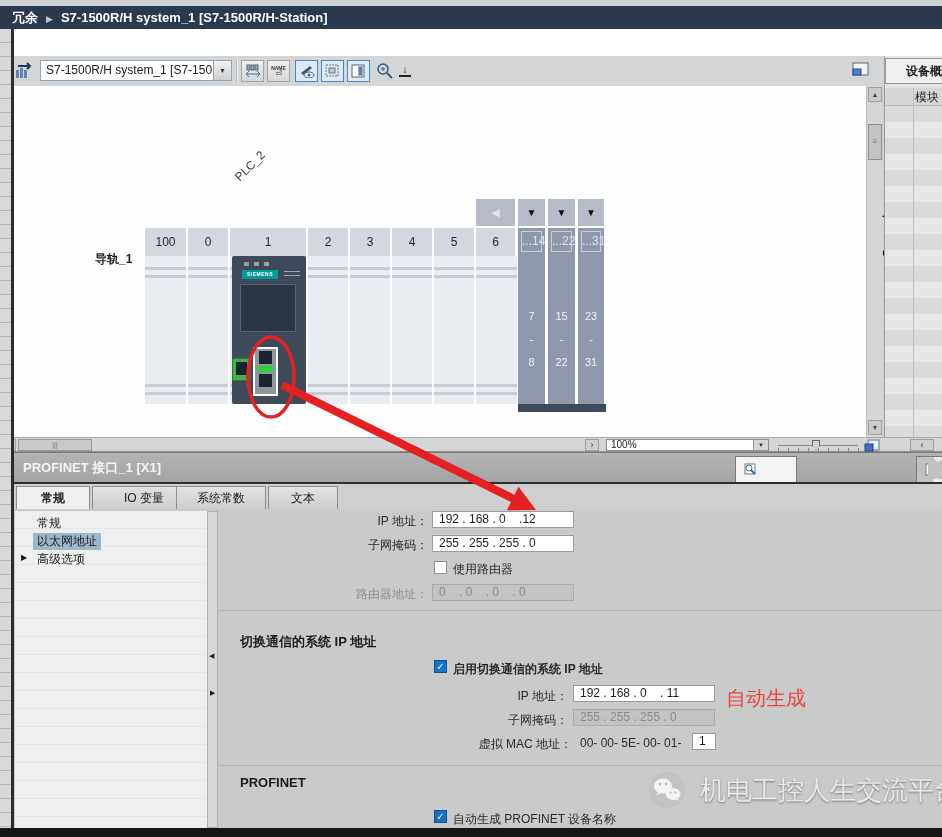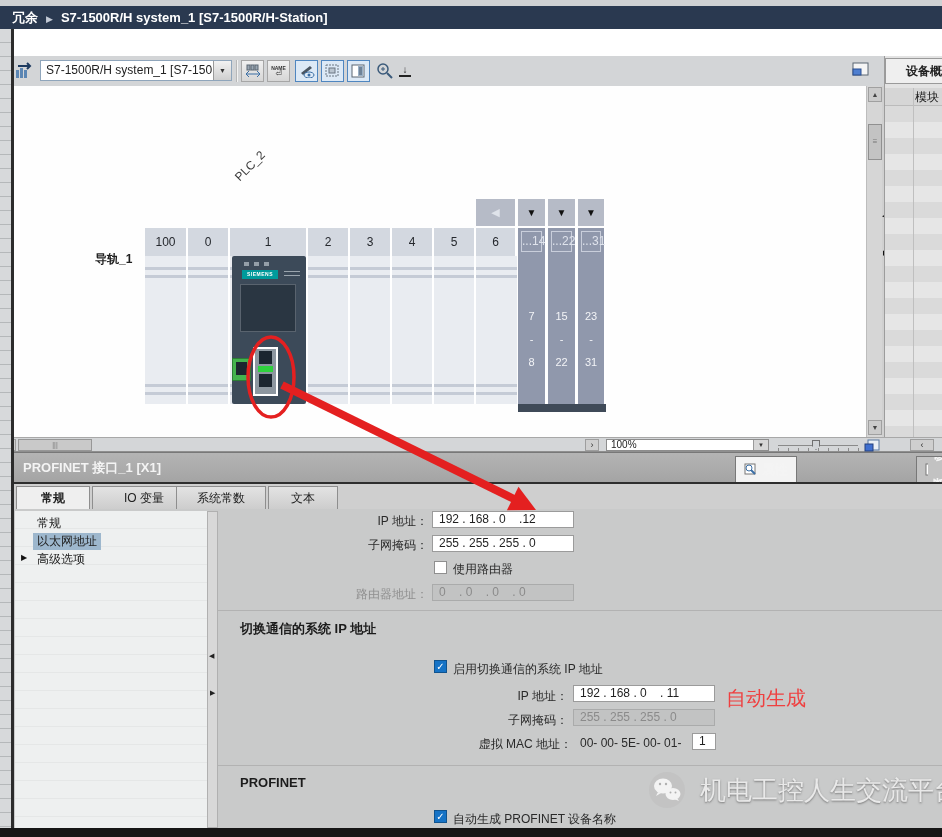--- a/index.html
+++ b/index.html
@@ -364,23 +364,23 @@
       <div class="flabel" style="left:60px;top:4px;width:150px;">IP 地址：</div>
       <div class="field pre" style="left:214px;top:2px;width:142px;">192 . 168 . 0    .12</div>
       <div class="flabel" style="left:60px;top:28px;width:150px;">子网掩码：</div>
       <div class="field pre" style="left:214px;top:26px;width:142px;">255 . 255 . 255 . 0</div>
       <div class="cb" style="left:216px;top:52px;"></div>
       <div class="flabel" style="left:235px;top:52px;text-align:left;">使用路由器</div>
       <div class="flabel" style="left:60px;top:77px;width:150px;color:#8f8f8f;">路由器地址：</div>
       <div class="field dis pre" style="left:214px;top:75px;width:142px;">0    . 0    . 0    . 0</div>
 
       <div class="secline" style="top:101px;"></div>
-      <div class="sechead" style="left:22px;top:111px;">切换通信的系统 IP 地址</div>
+      <div class="sechead" style="left:22px;top:124px;">切换通信的系统 IP 地址</div>
       <div class="cb on" style="left:216px;top:151px;"><span>✓</span></div>
-      <div class="flabel" style="left:235px;top:152px;text-align:left;">启用切换通信的系统 IP 地址</div>
+      <div class="flabel" style="left:235px;top:152px;text-align:left;font-weight:bold;">启用切换通信的系统 IP 地址</div>
       <div class="flabel" style="left:200px;top:179px;width:150px;">IP 地址：</div>
       <div class="field pre" style="left:355px;top:176px;width:142px;">192 . 168 . 0    . 11</div>
       <div class="redtext" style="left:508px;top:176px;">自动生成</div>
       <div class="flabel" style="left:200px;top:203px;width:150px;">子网掩码：</div>
       <div class="field dis pre" style="left:355px;top:200px;width:142px;">255 . 255 . 255 . 0</div>
       <div class="flabel" style="left:164px;top:227px;width:190px;">虚拟 MAC 地址：</div>
       <div class="flabel pre" style="left:362px;top:227px;text-align:left;">00- 00- 5E- 00- 01-</div>
       <div class="field" style="left:474px;top:224px;width:24px;">1</div>
 
       <div class="secline" style="top:256px;"></div>

